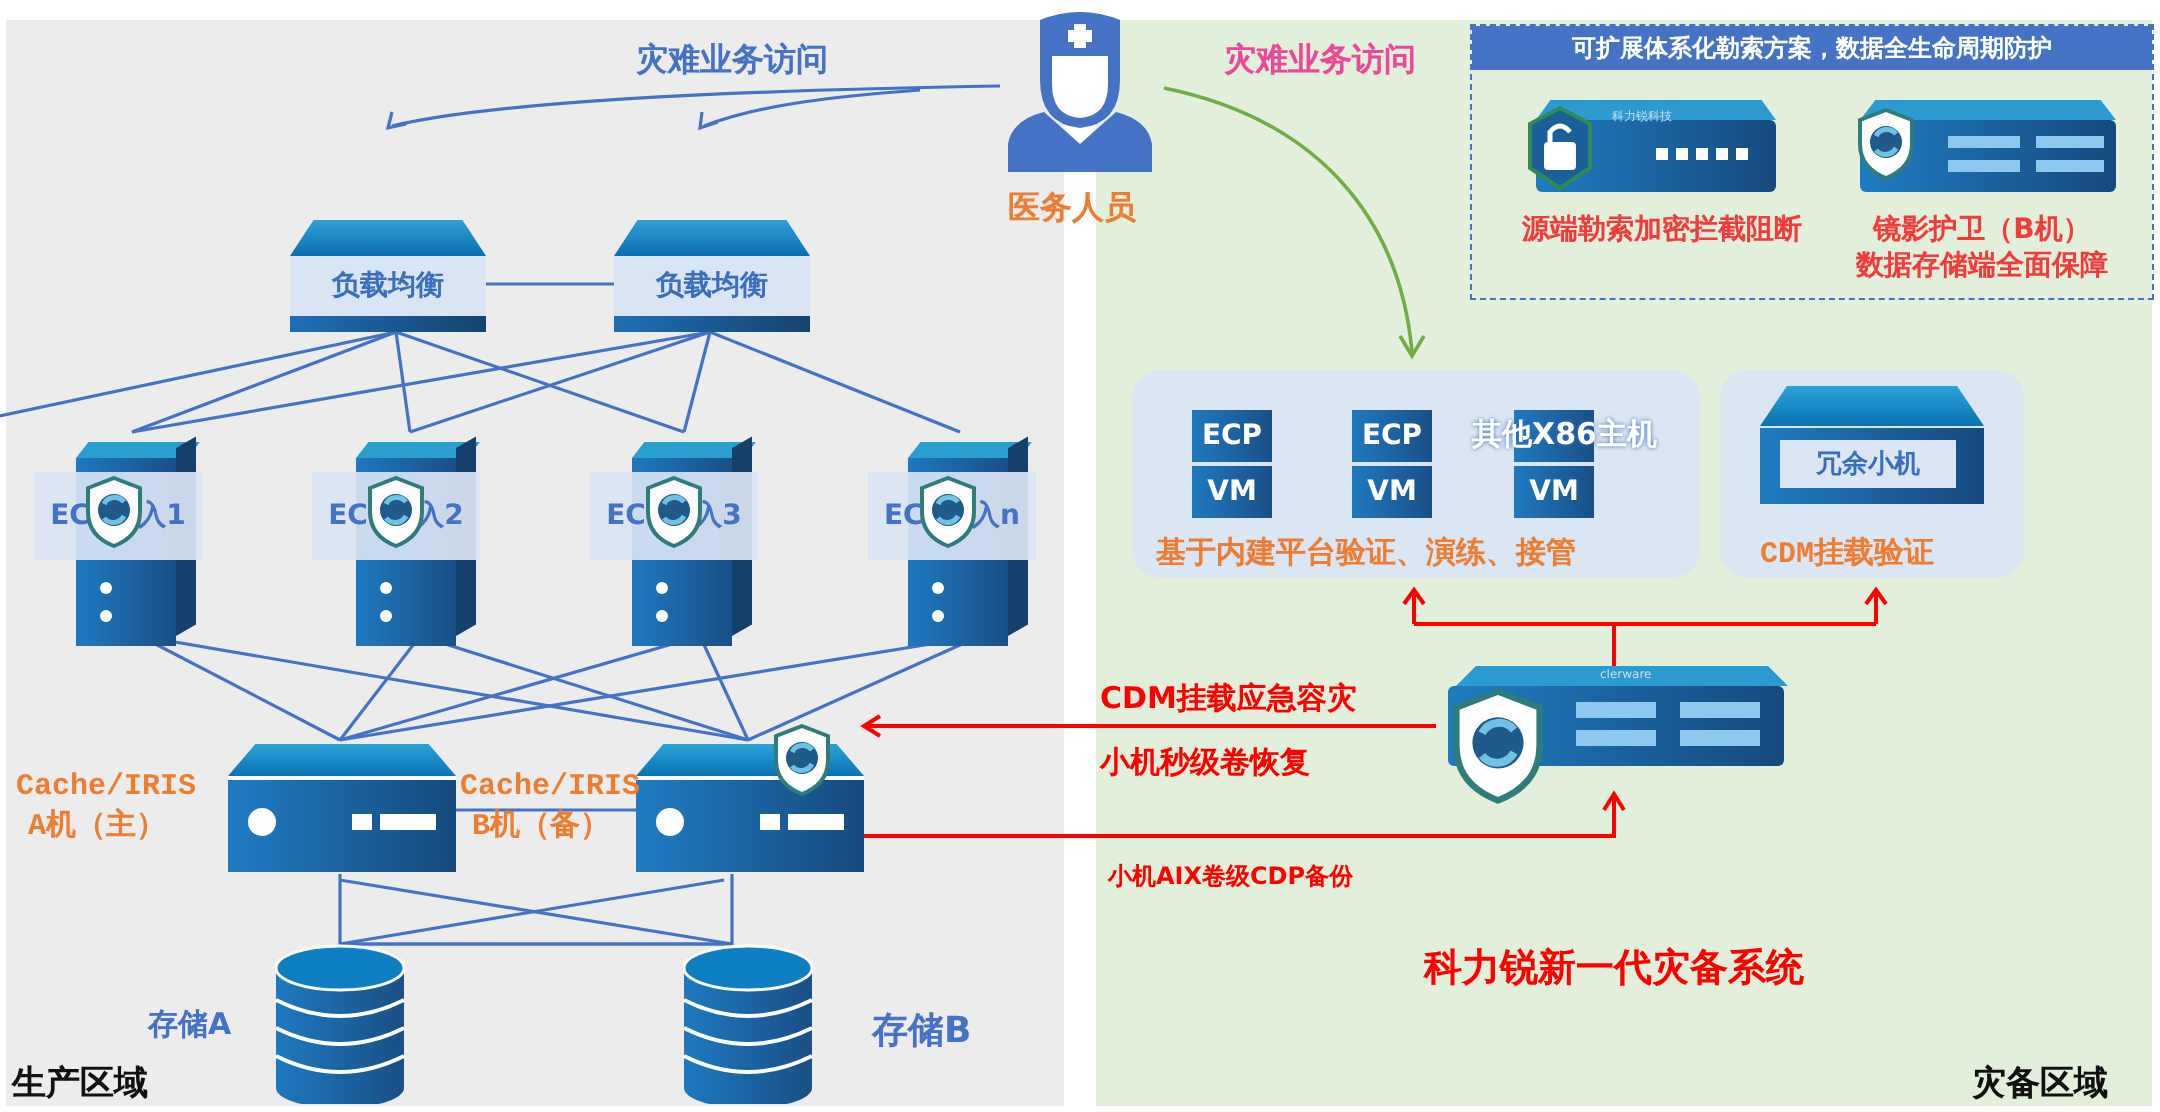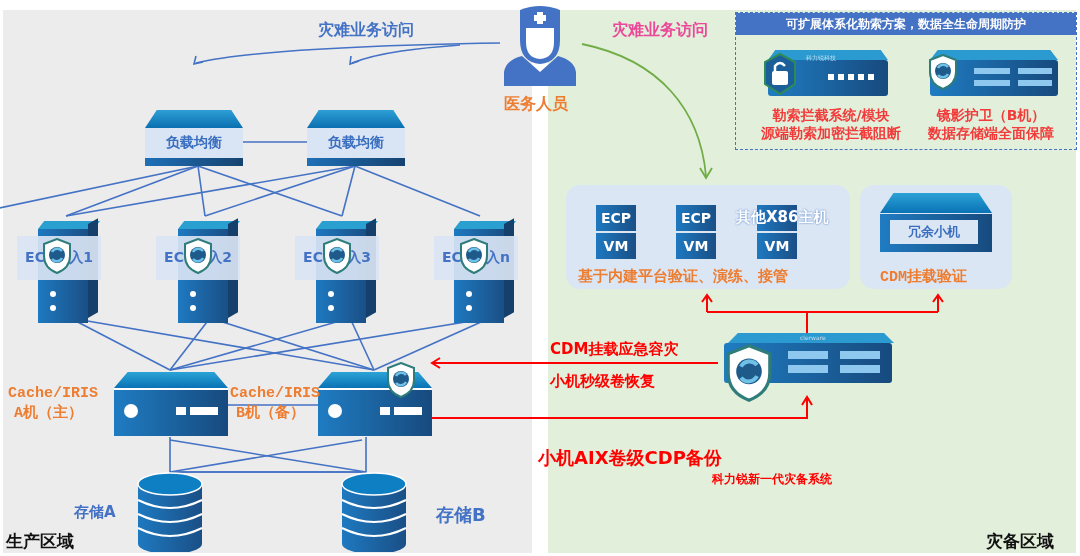--- a/index.html
+++ b/index.html
@@ -262,21 +262,20 @@
       <span style="width:6px;height:6px;background:#fff"></span>
   </div>
 </div>
 <svg class="abs" style="left:762px;top:52px;" width="36" height="44" viewBox="0 0 36 44">
   <path d="M18 2 L33 10 L33 32 L18 42 L3 32 L3 10 Z" fill="#1a5f9a" stroke="#2e8b57" stroke-width="2"></path>
   <rect x="10" y="19" width="16" height="14" rx="2" fill="#fff"></rect>
   <path d="M13 19 L13 14 Q18 8 23 14" stroke="#fff" stroke-width="2.5" fill="none"></path>
 </svg>
 <div class="abs" style="left:806px;top:54px;font-size:6px;color:#cde;">科力锐科技</div>
 <div class="abs red2-text" style="left:760px;top:106px;font-size:14px;line-height:18px;text-align:center;width:142px;">
-  <div>勒索拦截系统/模块</div>
   <div>源端勒索加密拦截阻断</div>
 </div>
 
 <div class="app-top" style="left:930px;top:50px;width:128px;"></div>
 <div class="appliance" style="left:930px;top:60px;width:128px;">
   <div style="position:absolute;left:44px;top:8px;width:36px;height:6px;background:#8ec8ef"></div>
   <div style="position:absolute;left:44px;top:20px;width:36px;height:6px;background:#8ec8ef"></div>
   <div style="position:absolute;left:88px;top:8px;width:34px;height:6px;background:#8ec8ef"></div>
   <div style="position:absolute;left:88px;top:20px;width:34px;height:6px;background:#8ec8ef"></div>
 </div>
@@ -318,14 +317,14 @@
 <div class="abs" style="left:800px;top:334px;font-size:6px;color:#cde;">clerware</div>
 <svg class="abs" style="left:725px;top:344px;" width="48" height="58" viewBox="0 0 30 36">
     <path d="M15 1 L28 6 L28 18 Q28 30 15 35 Q2 30 2 18 L2 6 Z" fill="#fff" stroke="#2e7d7a" stroke-width="2"></path>
     <circle cx="15" cy="17" r="8" fill="#1e5a8a"></circle>
     <path d="M10 14 A6 6 0 0 1 20 13" stroke="#6fc1e6" stroke-width="2.5" fill="none"></path>
     <path d="M20 20 A6 6 0 0 1 10 21" stroke="#6fc1e6" stroke-width="2.5" fill="none"></path>
   </svg>
 
 <div class="abs red-text" style="left:550px;top:340px;font-size:15px;">CDM挂载应急容灾</div>
 <div class="abs red-text" style="left:550px;top:372px;font-size:15px;">小机秒级卷恢复</div>
-<div class="abs red-text" style="left:538px;top:430px;font-size:18px;margin-top:16px;">小机AIX卷级CDP备份</div>
-<div class="abs red-text" style="left:712px;top:471px;font-size:12px;">科力锐新一代灾备系统</div>
+<div class="abs red-text" style="left:554px;top:430px;font-size:12px;">小机AIX卷级CDP备份</div>
+<div class="abs red-text" style="left:712px;top:471px;font-size:19px;">科力锐新一代灾备系统</div>
 
 </body></html>

